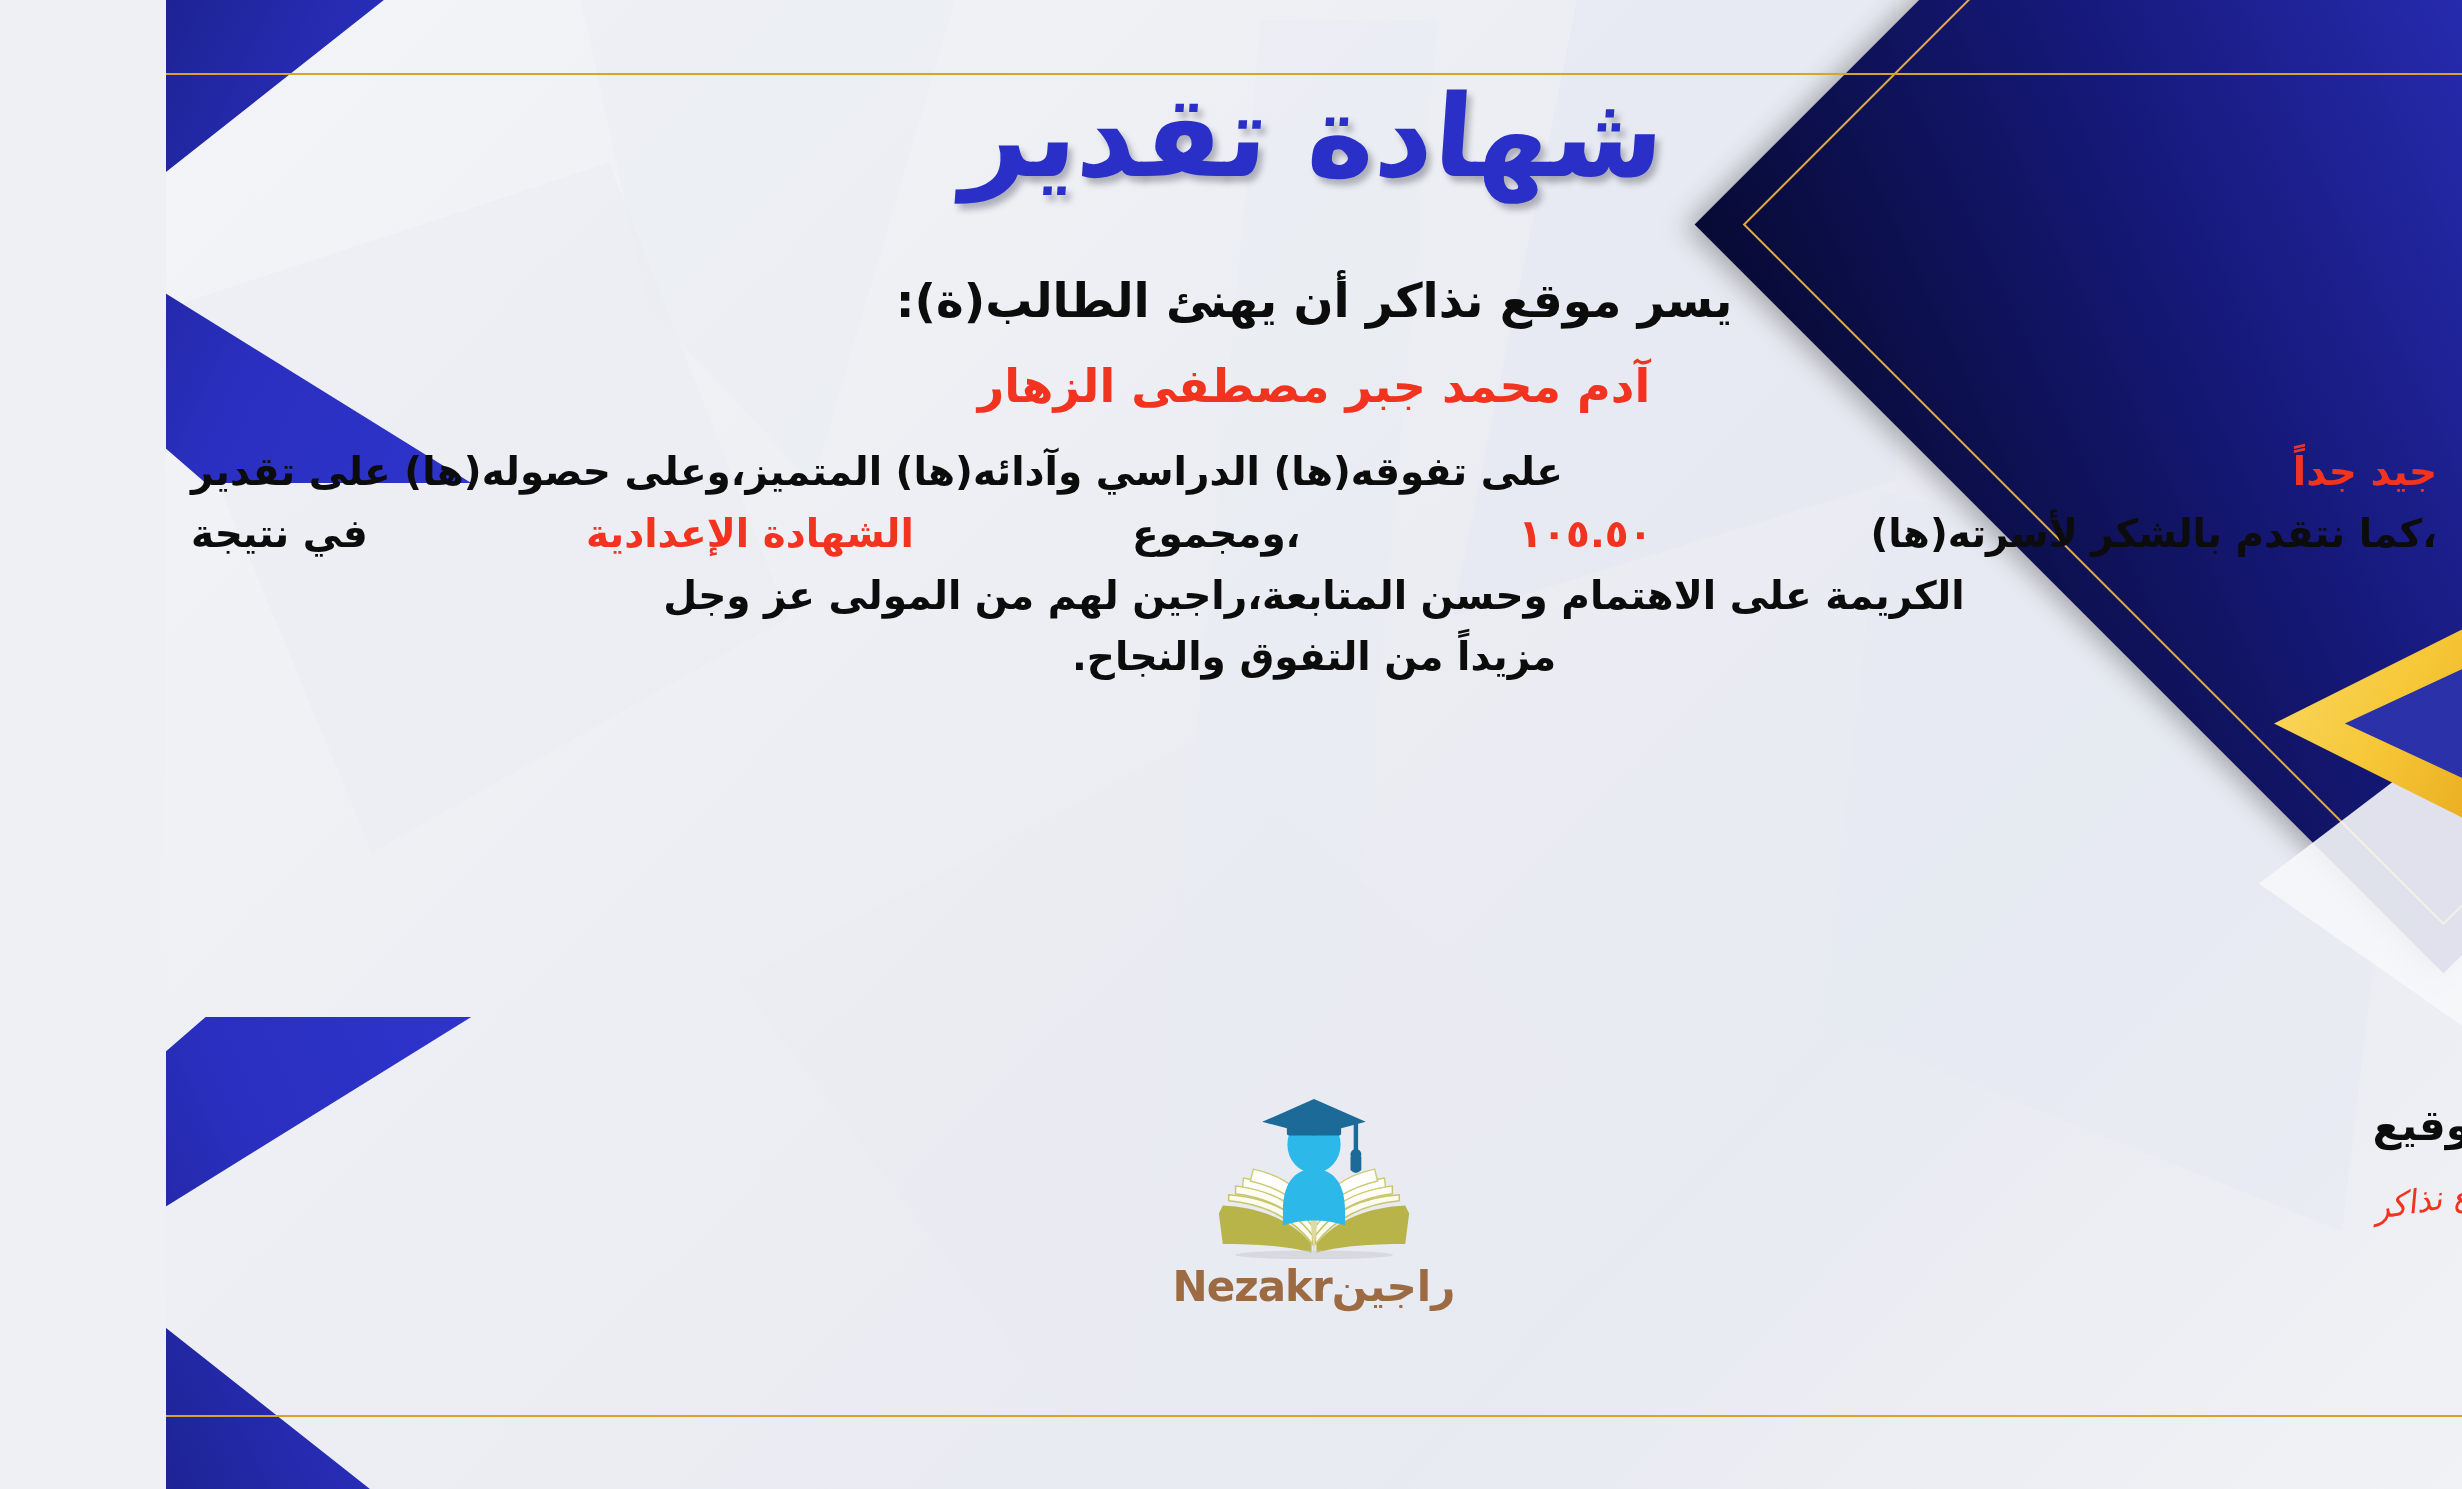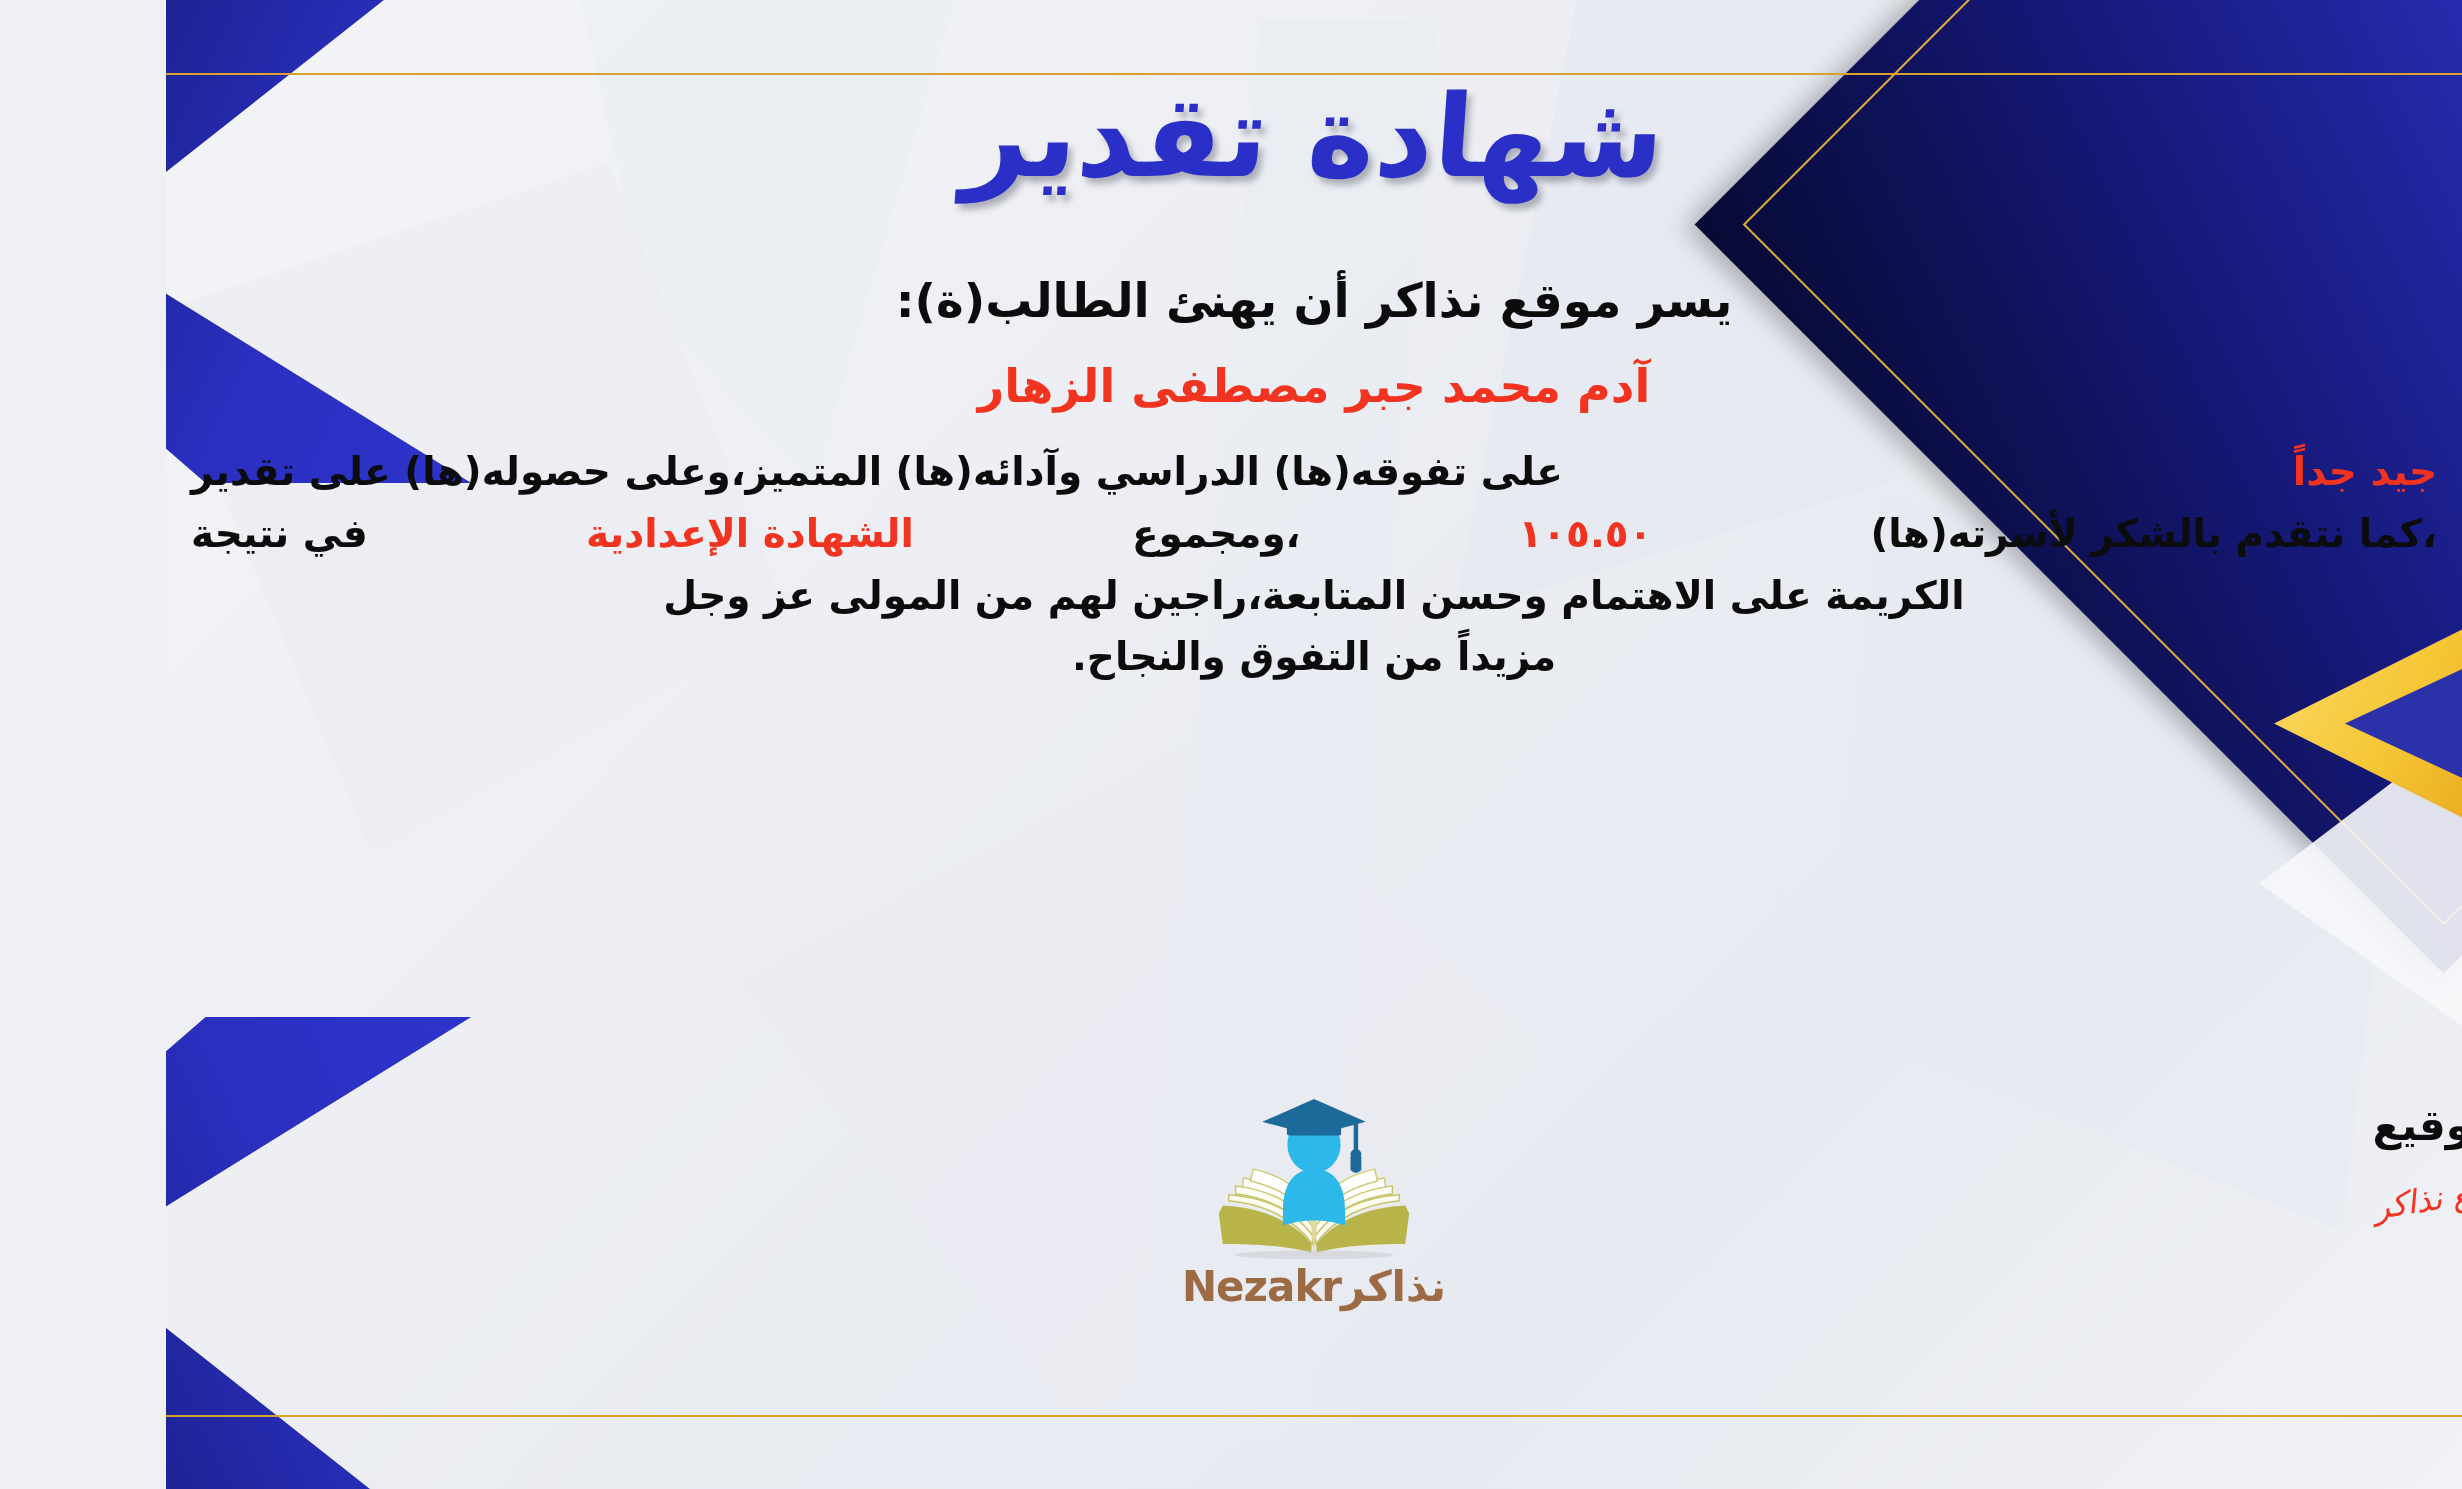--- a/index.html
+++ b/index.html
@@ -284,17 +284,17 @@
 
       <path d="M215 6 L320 52 L215 80 L110 52 Z" fill="#1b6a98"></path>
 
       <path d="M300 56 L300 112" stroke="#1b6a98" stroke-width="9" fill="none"></path>
       <circle cx="300" cy="118" r="11" fill="#1b6a98"></circle>
       <path d="M289 122 L289 150 Q300 162 311 150 L311 122 Z" fill="#1b6a98"></path>
 
       <ellipse cx="215" cy="322" rx="160" ry="9" fill="#c9cbd0" opacity=".55"></ellipse>
     </svg>
     <div class="logo-word">
-      <span>نذاكر</span><span>Nezakr</span>
+      <span>راجين</span><span>Nezakr</span>
     </div>
   </div>
 </div>
 
 
 </body></html>

